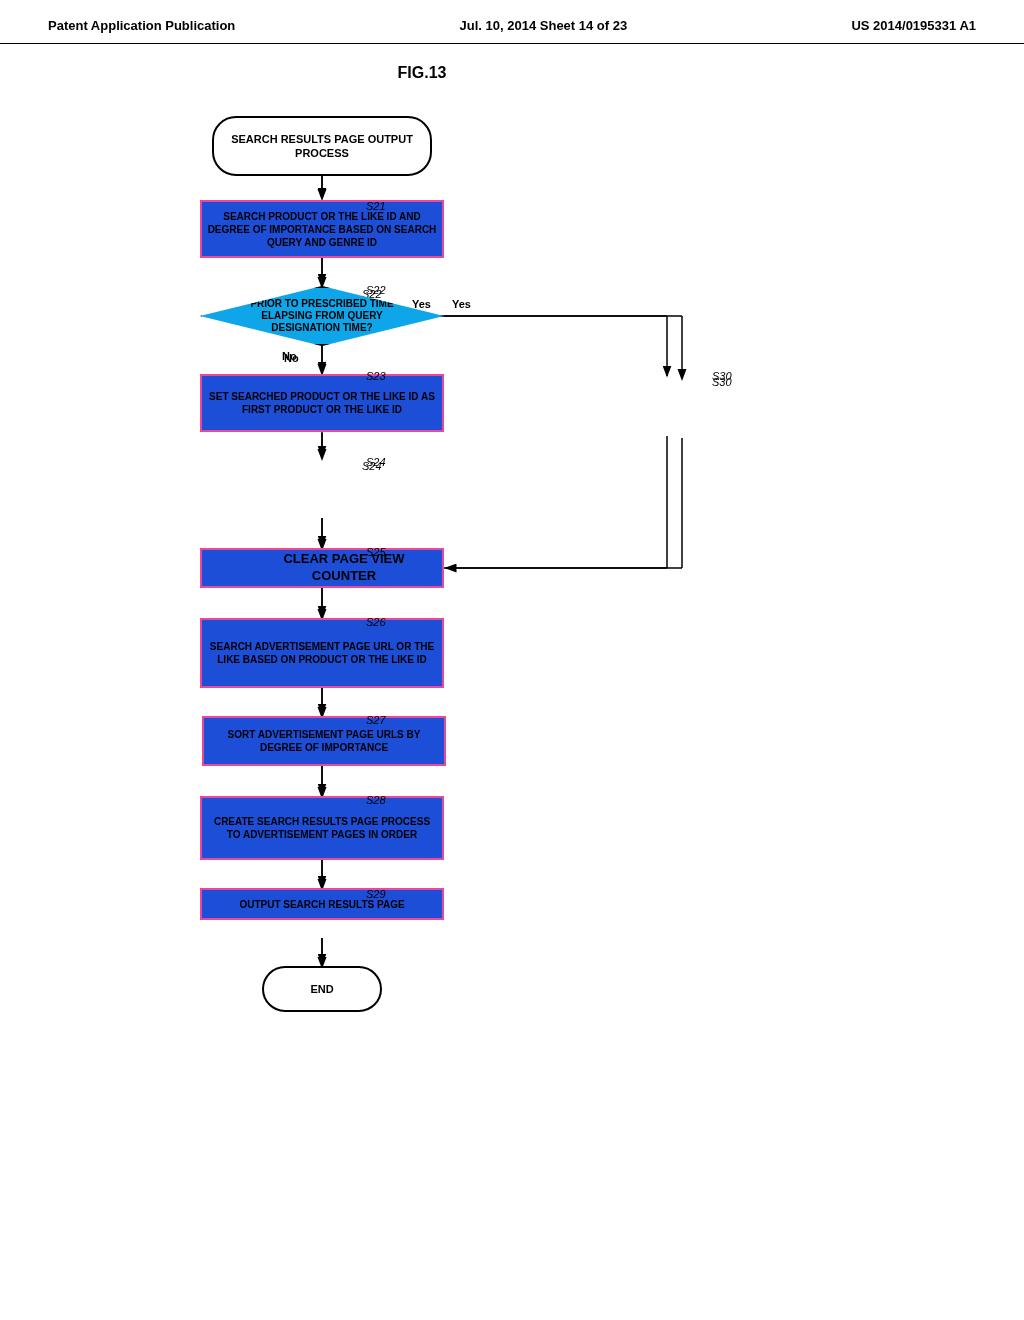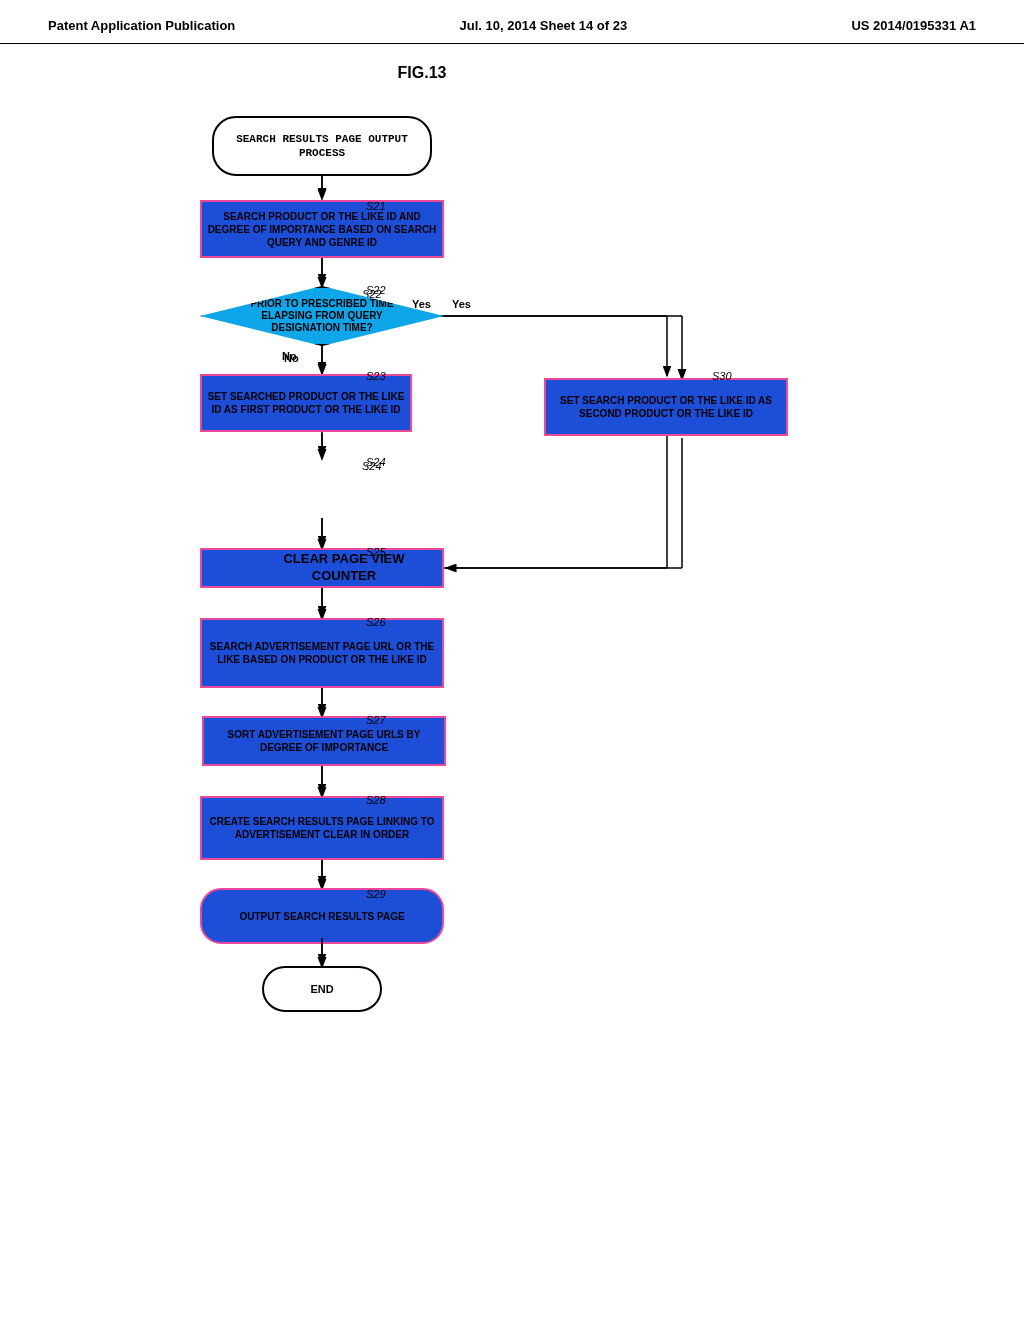--- a/index.html
+++ b/index.html
@@ -138,21 +138,21 @@
       <line x1="200" y1="590" x2="200" y2="618" stroke="#000" stroke-width="1.5" marker-end="url(#arrow)"></line>
 
       <line x1="200" y1="668" x2="200" y2="698" stroke="#000" stroke-width="1.5" marker-end="url(#arrow)"></line>
 
       <line x1="200" y1="762" x2="200" y2="790" stroke="#000" stroke-width="1.5" marker-end="url(#arrow)"></line>
 
       <line x1="200" y1="840" x2="200" y2="868" stroke="#000" stroke-width="1.5" marker-end="url(#arrow)"></line>
 
     </svg>
 
-    <div class="fc-node fc-rounded" style="left:90px; top:18px; width:220px; height:60px; padding:6px;font-family:Liberation Mono, monospace;">
+    <div class="fc-node fc-rounded" style="left:90px; top:18px; width:220px; height:60px; padding:6px;">
       <span>SEARCH RESULTS PAGE OUTPUT PROCESS</span>
     </div>
 
     <div class="step-label" style="left:240px; top:104px;">
       <span>S21</span>
     </div>
 
     <div class="fc-node fc-rect" style="left:78px; top:102px; width:244px; height:58px; padding:5px;">
       <span style="font-size:10px;">SEARCH PRODUCT OR THE LIKE ID AND DEGREE OF IMPORTANCE BASED ON SEARCH QUERY AND GENRE ID</span>
     </div>
@@ -168,31 +168,28 @@
     </div>
 
     <div class="branch-label" style="left:290px; top:200px;">Yes</div>
 
     <div class="branch-label" style="left:160px; top:252px;">No</div>
 
     <div class="step-label" style="left:240px; top:278px;">
       <span>S23</span>
     </div>
 
-    <div class="fc-node fc-rect" style="left:78px; top:276px; width:212px; height:58px; padding:5px;">
+    <div class="fc-node fc-rect" style="left:78px; top:276px; width:244px; height:58px; padding:5px;">
       <span style="font-size:10px;">SET SEARCHED PRODUCT OR THE LIKE ID AS FIRST PRODUCT OR THE LIKE ID</span>
     </div>
 
     <div class="step-label" style="left:590px; top:278px;">
       <span>S30</span>
     </div>
 
-    <div class="fc-node fc-rect" style="left:422px; top:280px; width:244px; height:58px; padding:5px;">
-      <span style="font-size:10px;">SET SEARCH PRODUCT OR THE LIKE ID AS SECOND PRODUCT OR THE LIKE ID</span>
-    </div>
 
     <div class="step-label" style="left:240px; top:362px;">
       <span>S24</span>
     </div>
 
 
     <div class="step-label" style="left:240px; top:452px;">
       <span>S25</span>
     </div>
 
@@ -214,28 +211,28 @@
 
     <div class="fc-node fc-rect" style="left:80px; top:618px; width:244px; height:50px; padding:5px;">
       <span style="font-size:10px;">SORT ADVERTISEMENT PAGE URLS BY DEGREE OF IMPORTANCE</span>
     </div>
 
     <div class="step-label" style="left:240px; top:700px;">
       <span>S28</span>
     </div>
 
     <div class="fc-node fc-rect" style="left:78px; top:698px; width:244px; height:64px; padding:5px;">
-      <span style="font-size:10px;">CREATE SEARCH RESULTS PAGE LINKING TO ADVERTISEMENT CLEAR IN ORDER</span>
+      <span style="font-size:10px;">CREATE SEARCH RESULTS PAGE PROCESS TO ADVERTISEMENT PAGES IN ORDER</span>
     </div>
 
     <div class="step-label" style="left:240px; top:793px;">
       <span>S29</span>
     </div>
 
-    <div class="fc-node fc-rect" style="left:78px; top:790px; width:244px; height:56px; padding:5px;border-radius:21px;">
+    <div class="fc-node fc-rect" style="left:78px; top:790px; width:244px; height:32px; padding:5px;">
       <span style="font-size:10px;">OUTPUT SEARCH RESULTS PAGE</span>
     </div>
 
     <div class="fc-node fc-rounded" style="left:140px; top:868px; width:120px; height:46px; padding:5px;">
       <span>END</span>
     </div>
 
     <svg style="position:absolute; top:0; left:0; width:700px; height:1090px; pointer-events:none;" xmlns="http://www.w3.org/2000/svg">
       <defs>
         <marker id="arr" markerWidth="8" markerHeight="6" refX="7" refY="3" orient="auto">

